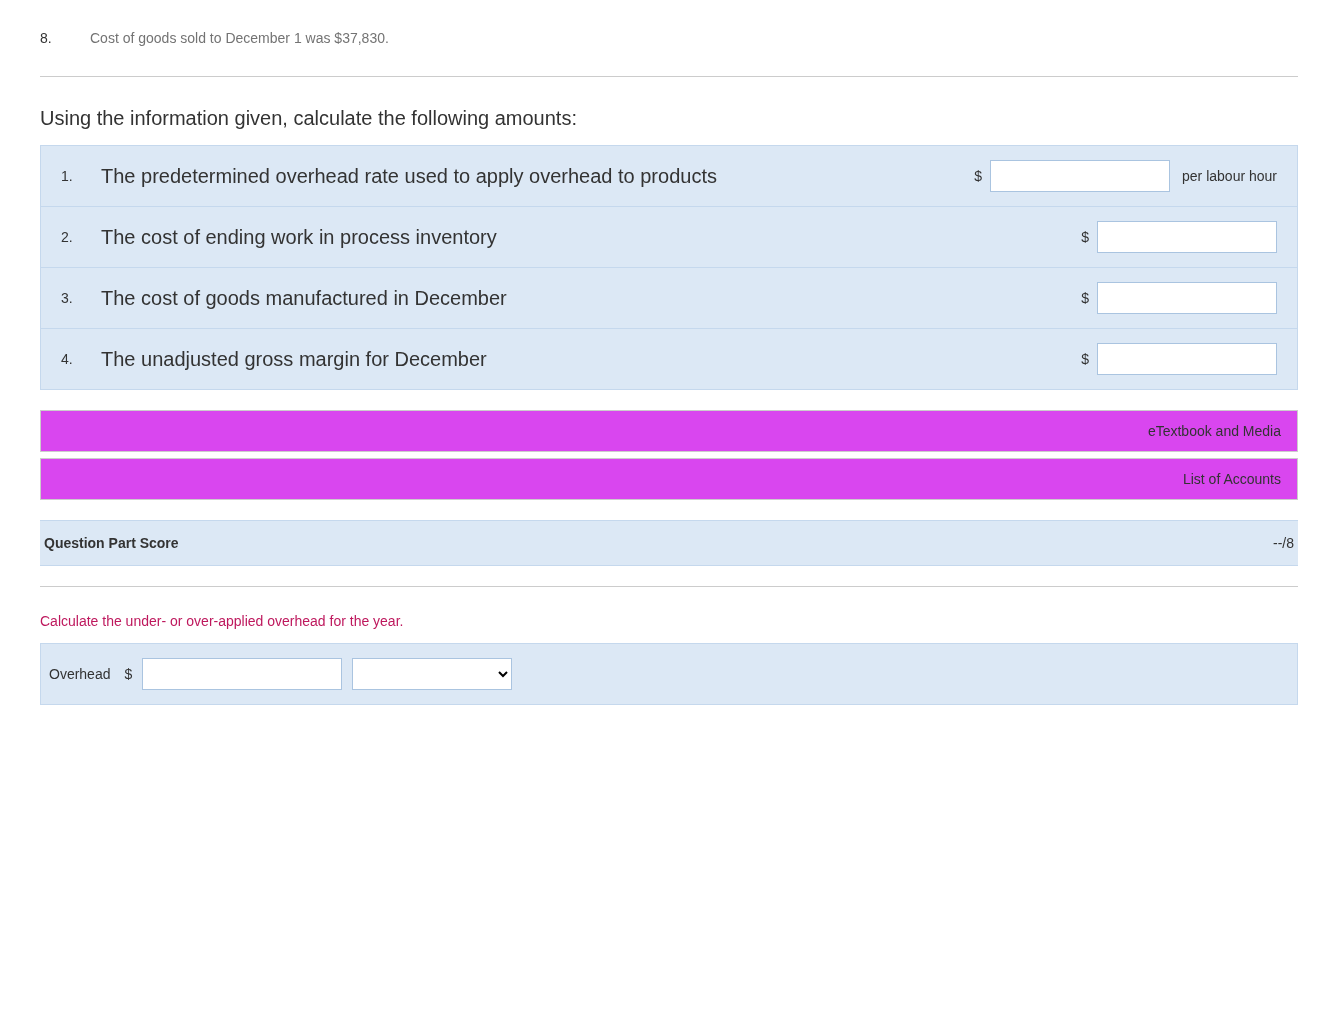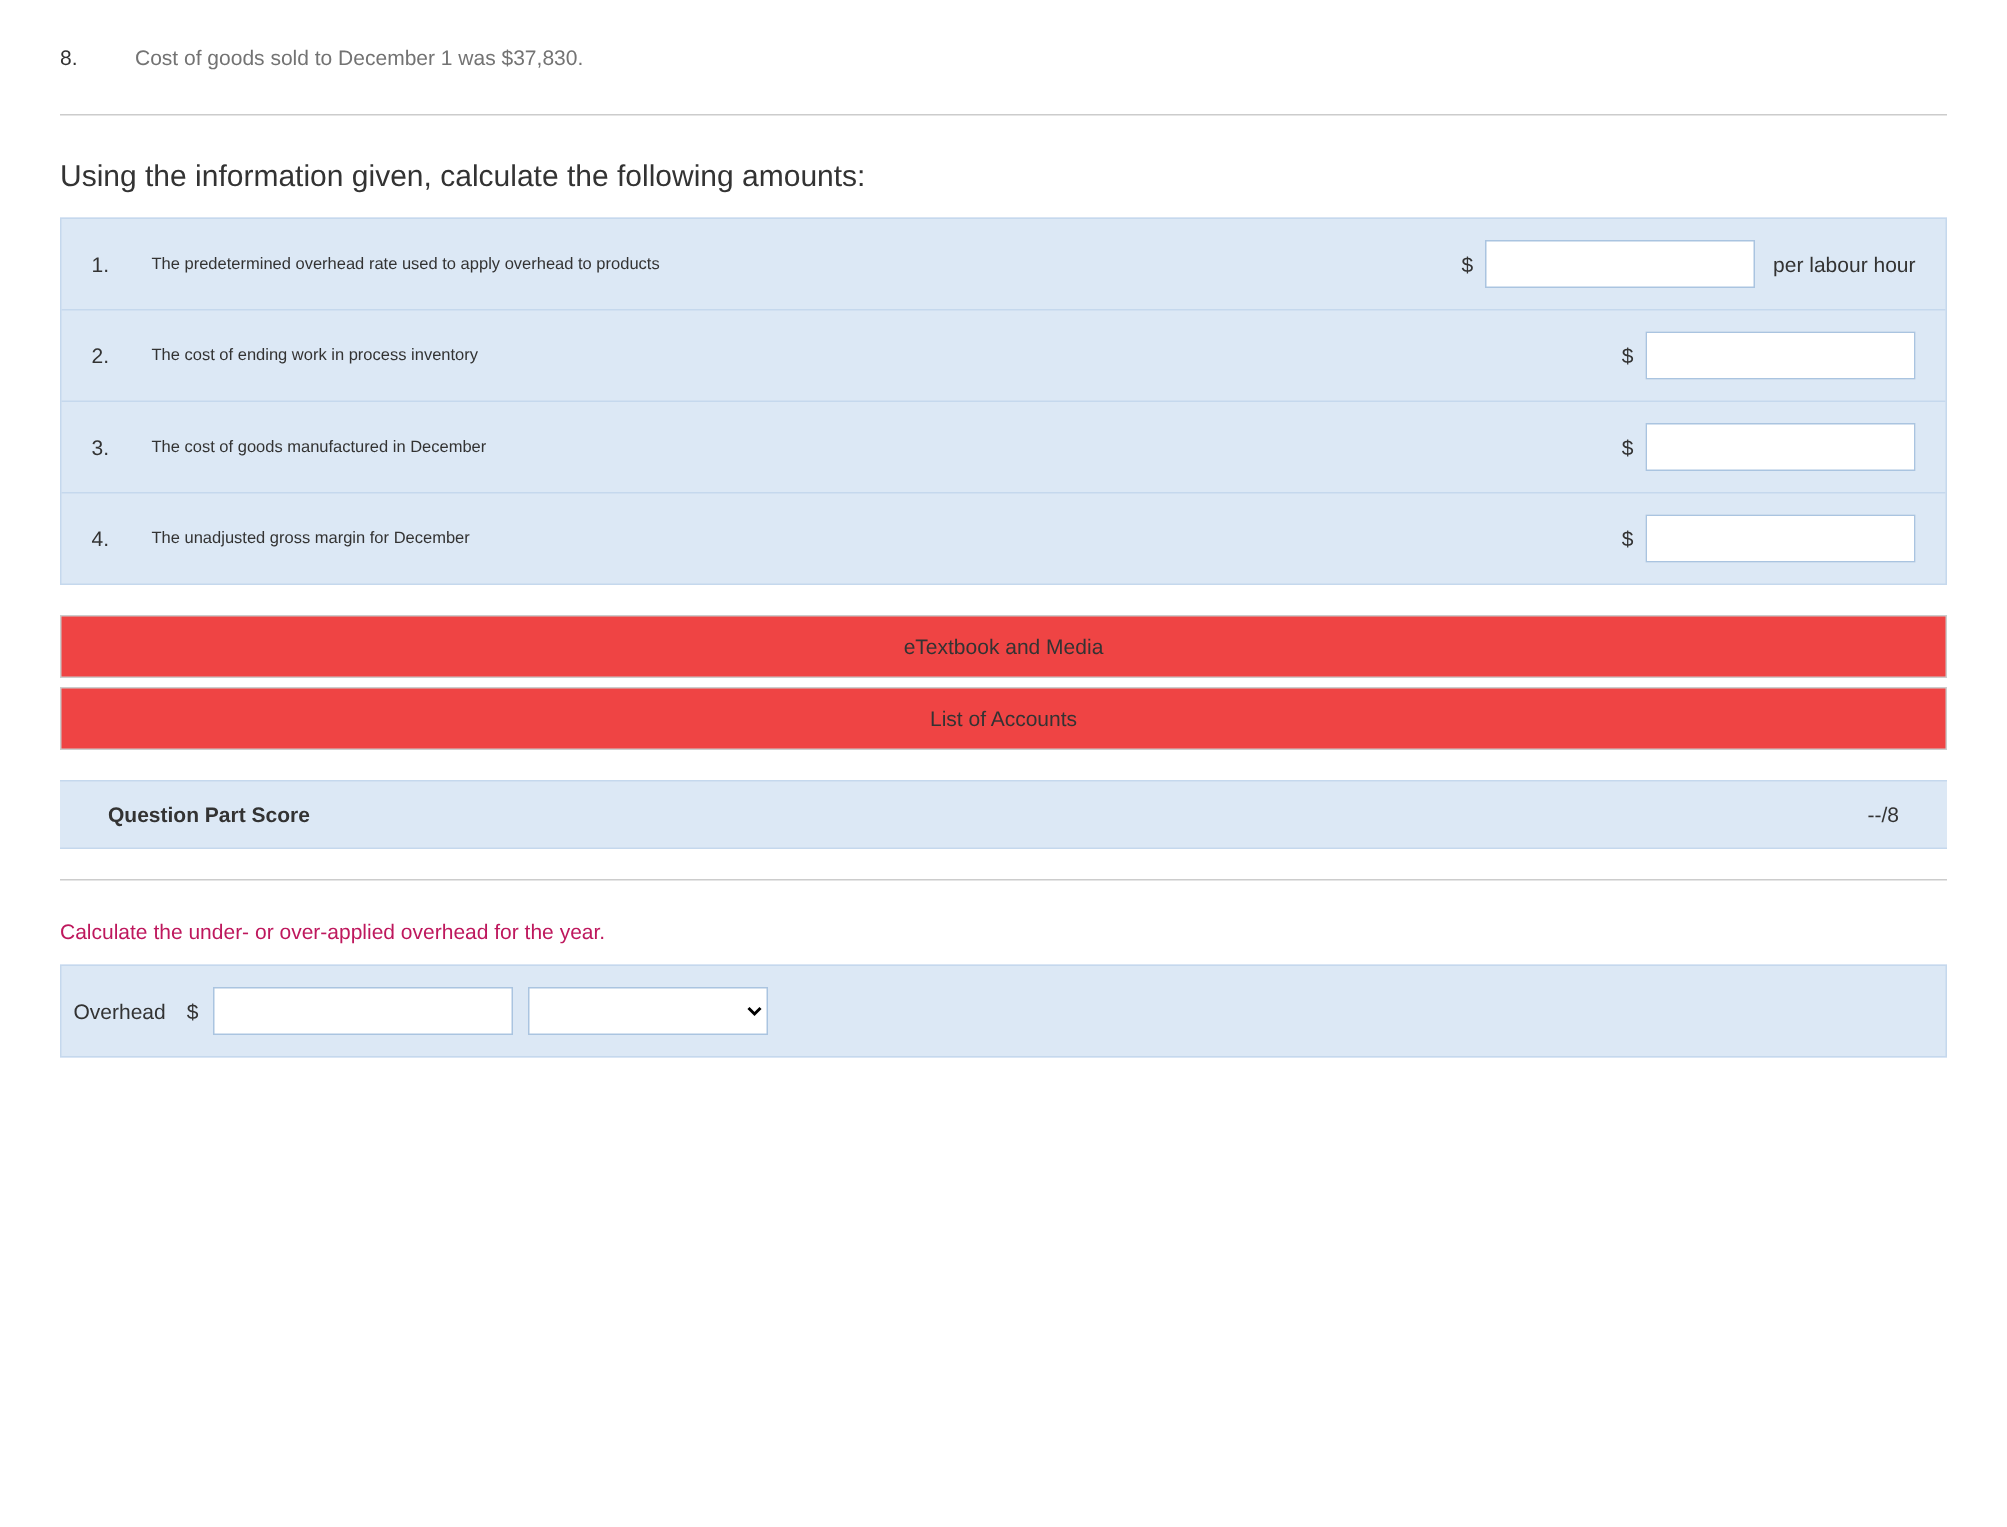--- a/index.html
+++ b/index.html
@@ -70,21 +70,21 @@
     }
 
     .calc-row-num {
       min-width: 40px;
       font-size: 14px;
       color: #333;
     }
 
     .calc-row-label {
       flex: 1;
-      font-size: 11px;
+      font-size: 20px;
       color: #333;
     }
 
     .calc-row-dollar {
       font-size: 14px;
       color: #333;
       margin-right: 8px;
     }
 
     .calc-input {
@@ -104,34 +104,34 @@
 
     .button-row {
       display: flex;
       flex-direction: column;
       gap: 6px;
       margin-bottom: 20px;
     }
 
     .btn-resource {
       border: 1px solid #ccc;
-      background: #ef4444;
+      background: #d946ef;
       padding: 12px 16px;
       font-size: 14px;
       color: #333;
-      text-align: center;
+      text-align: right;
       cursor: pointer;
       width: 100%;
     }
 
     .score-bar {
       background: #dce8f5;
       border-top: 1px solid #c5d8ed;
       border-bottom: 1px solid #c5d8ed;
-      padding: 14px 32px;
+      padding: 14px 4px;
       display: flex;
       justify-content: space-between;
       align-items: center;
       margin-bottom: 20px;
     }
 
     .score-label {
       font-size: 14px;
       font-weight: bold;
       color: #333;

